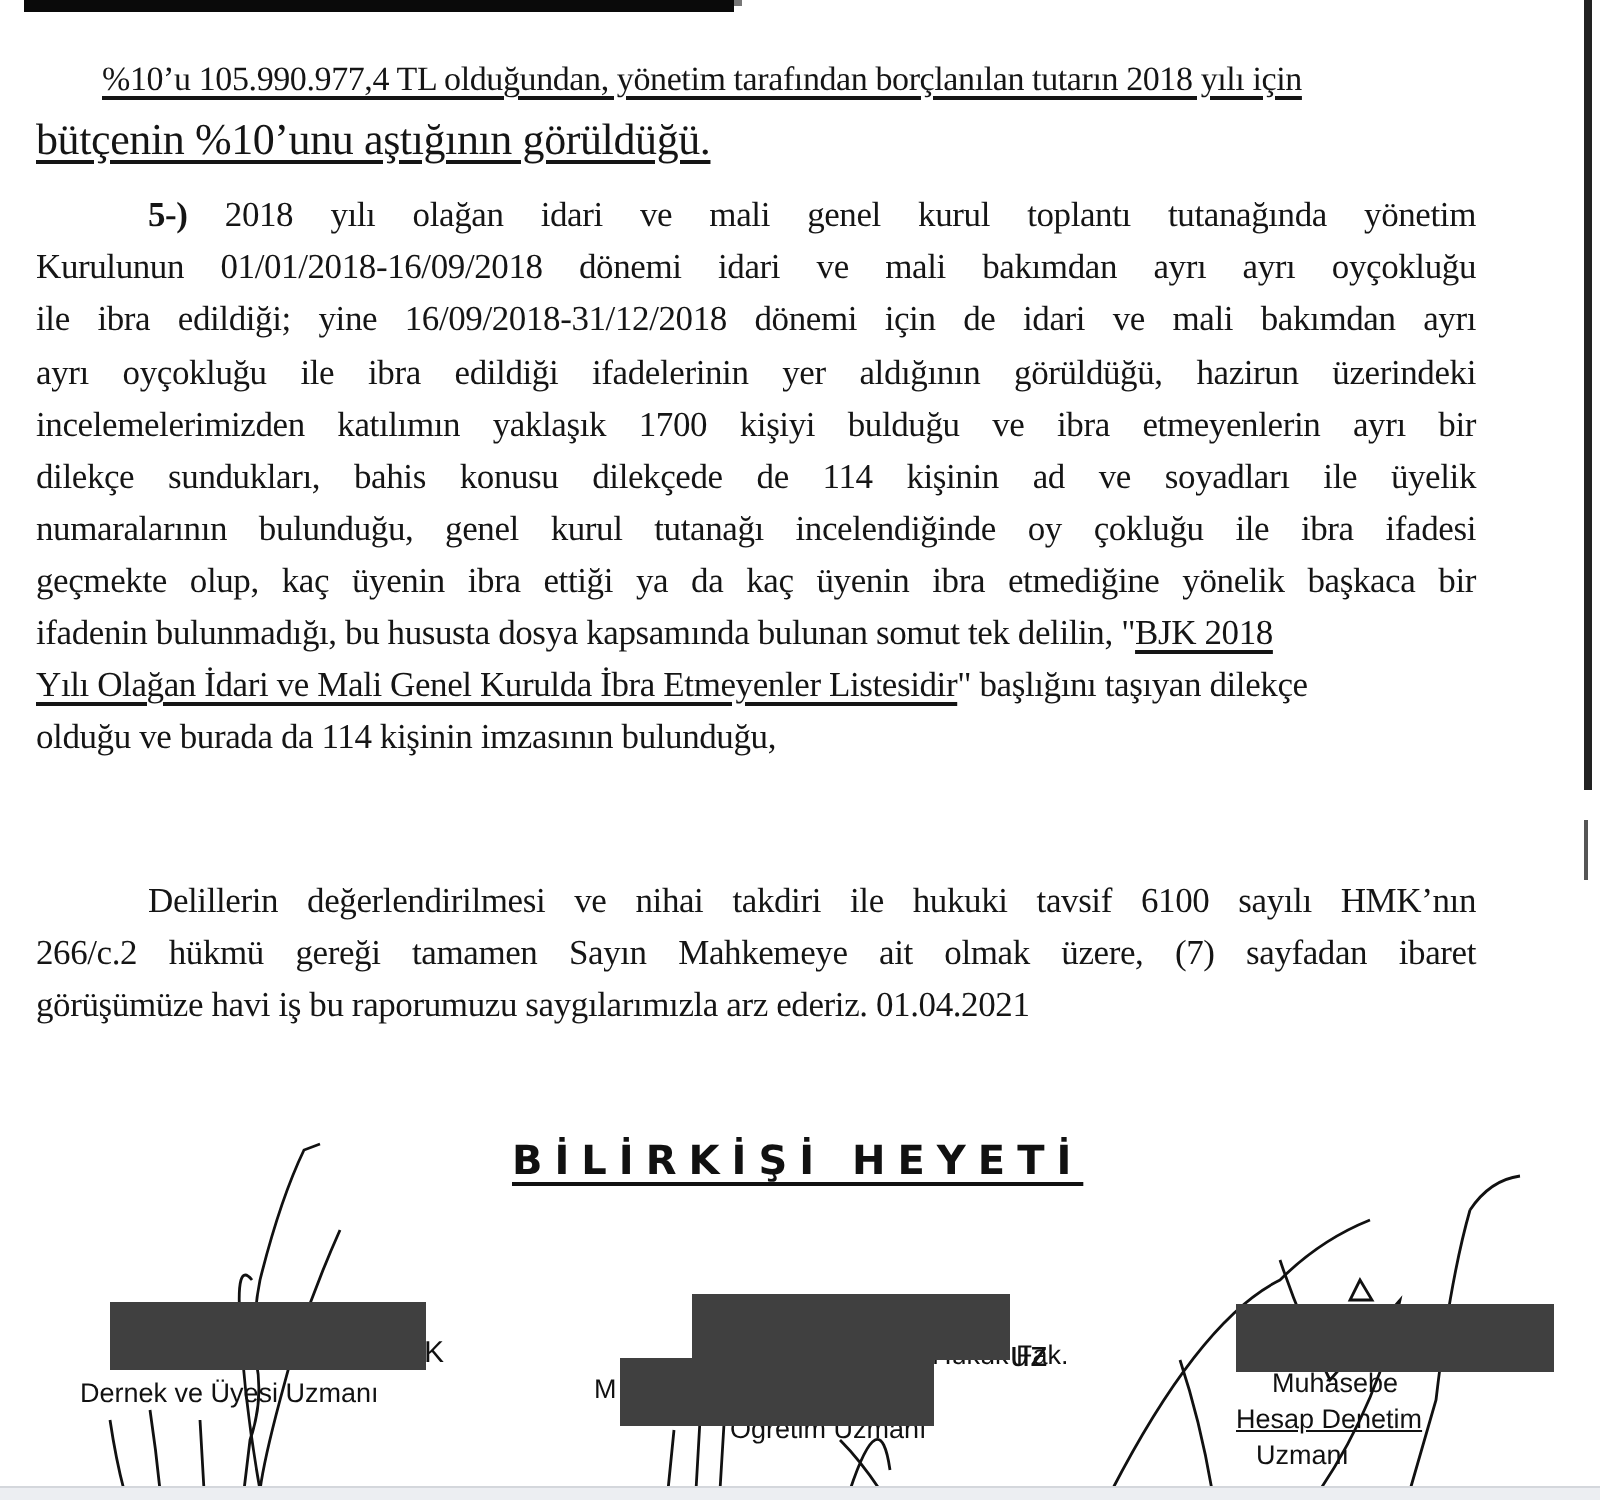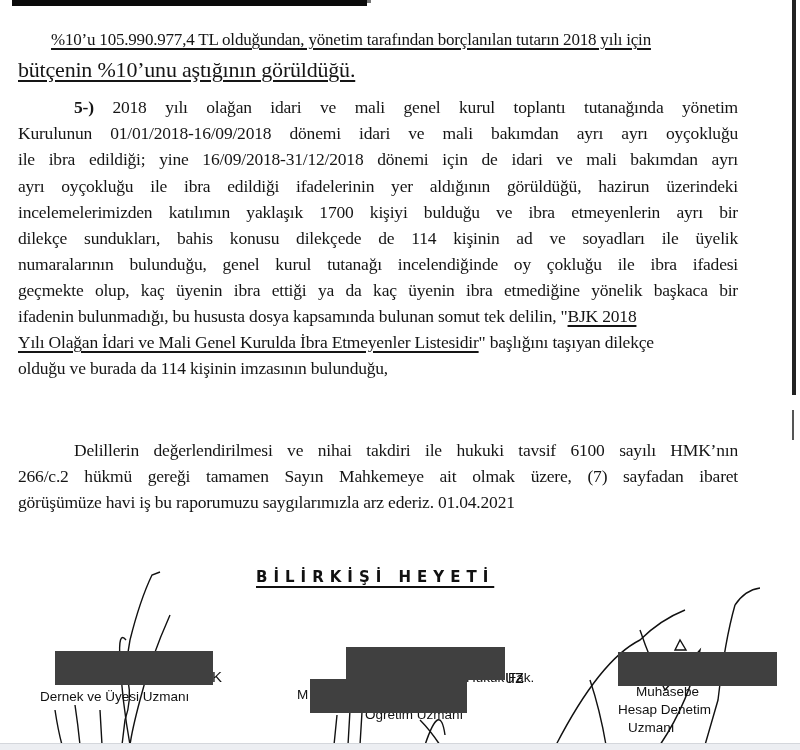--- a/index.html
+++ b/index.html
@@ -16,21 +16,21 @@
       position: absolute; left: 18px; top: 0; width: 720px;
       font-family: "Liberation Serif", serif;
       font-size: 17.5px; color: #151515; letter-spacing: -0.2px;
     }
     .line { position: absolute; left: 0; white-space: nowrap; }
     .just { text-align: justify; text-align-last: justify; width: 720px; }
     .u { text-decoration: underline; text-decoration-thickness: 1.5px; text-underline-offset: 3px; }
     .title {
       position: absolute; left: 256px; top: 568px;
       font-family: "DejaVu Sans", sans-serif; font-weight: bold;
-      font-size: 15px; letter-spacing: 6px;
+      font-size: 20px; letter-spacing: 6px;
       text-decoration: underline; text-decoration-thickness: 2px; text-underline-offset: 4px;
       color: #111;
     }
     .sig-label {
       position: absolute; font-family: "Liberation Sans", sans-serif;
       font-size: 13.5px; color: #111; white-space: nowrap;
     }
     .redact { position: absolute; background: #404040; }
     .bottom-band { position: absolute; left: 0; top: 743px; width: 800px; height: 7px; background: #eceef2; border-top: 1px solid #d4d7dc; }
     svg.sigs { position: absolute; left: 0; top: 0; }
@@ -88,17 +88,17 @@
 <div class="redact" style="left:55px;top:651px;width:158px;height:34px;"></div>
 
 <div class="sig-label" style="left:505px;top:667px;font-size:18px;">uz</div>
 <div class="sig-label" style="left:297px;top:687px;">M</div>
 <div class="sig-label" style="left:466px;top:670px;">Hukuk Fak.</div>
 <div class="sig-label" style="left:365px;top:707px;">Öğretim Uzmanı</div>
 <div class="redact" style="left:346px;top:647px;width:159px;height:33px;"></div>
 <div class="redact" style="left:310px;top:679px;width:157px;height:34px;"></div>
 
 <div class="sig-label" style="left:636px;top:684px;">Muhasebe</div>
-<div class="sig-label" style="left:618px;top:702px;">Hesap Denetim</div>
+<div class="sig-label" style="left:618px;top:702px;text-decoration:underline;">Hesap Denetim</div>
 <div class="sig-label" style="left:628px;top:720px;">Uzmanı</div>
 <div class="redact" style="left:618px;top:652px;width:159px;height:34px;"></div>
 
 <div class="bottom-band"></div>
 
 </body></html>

